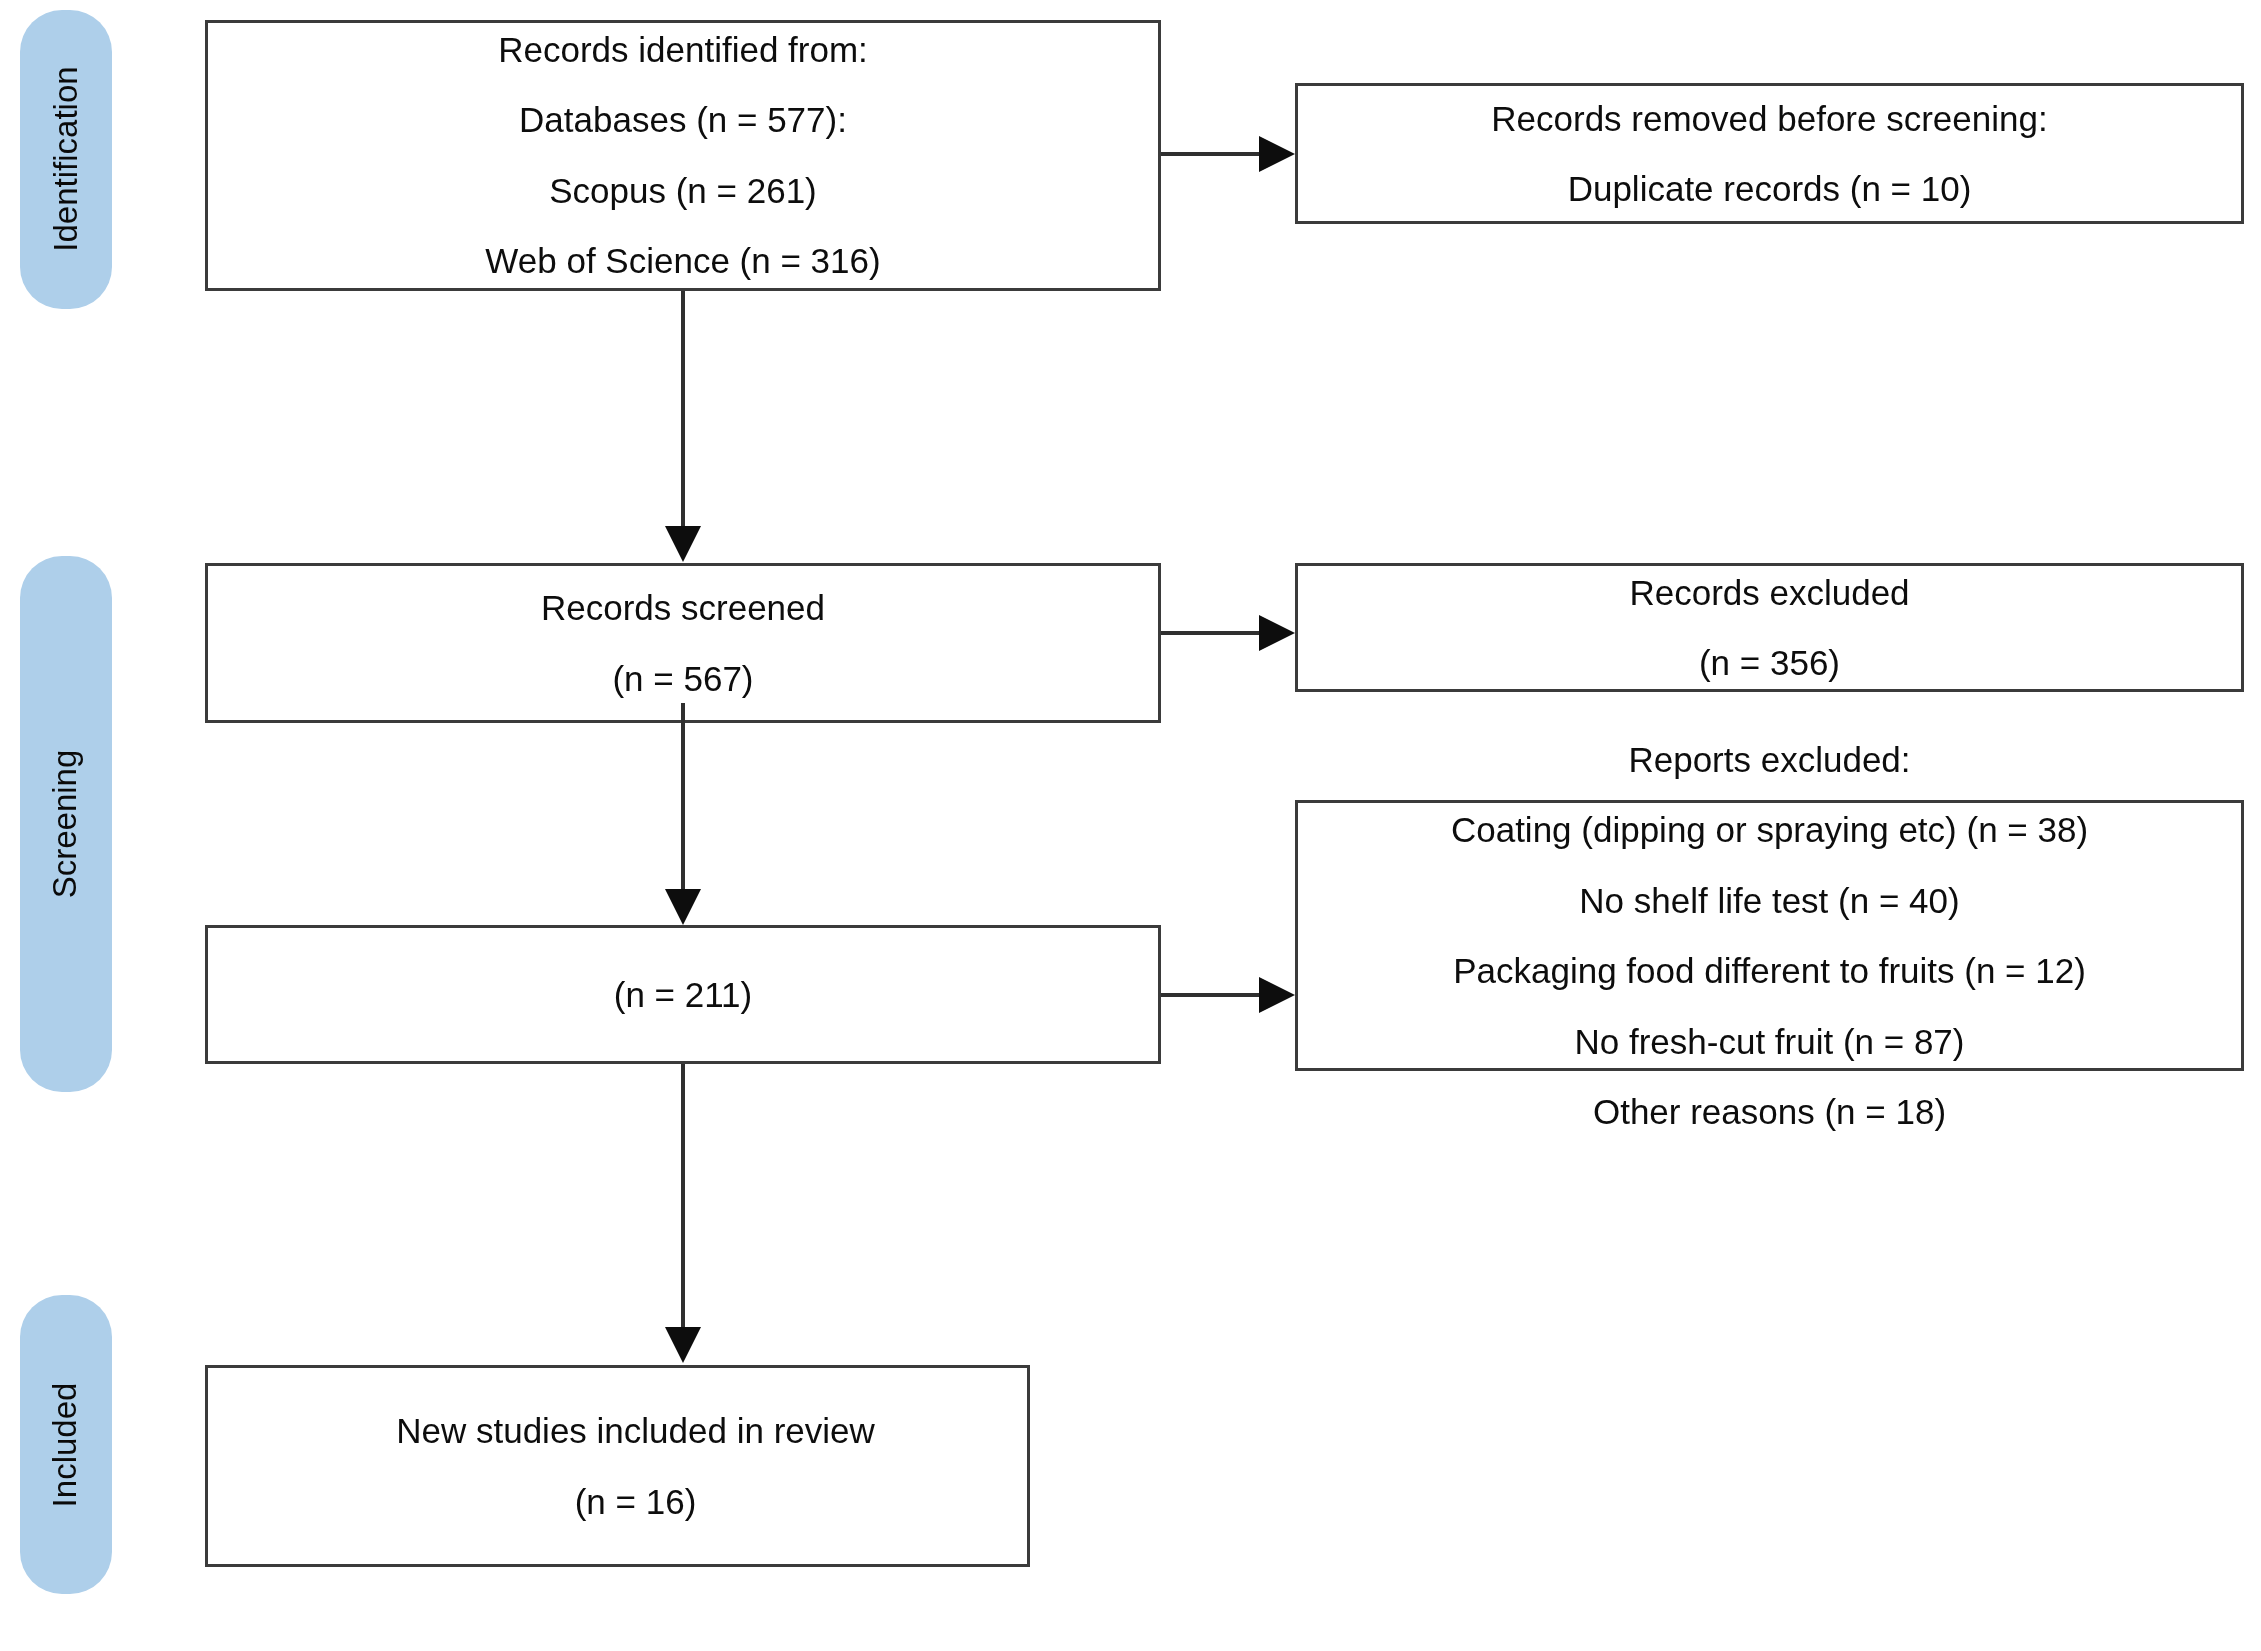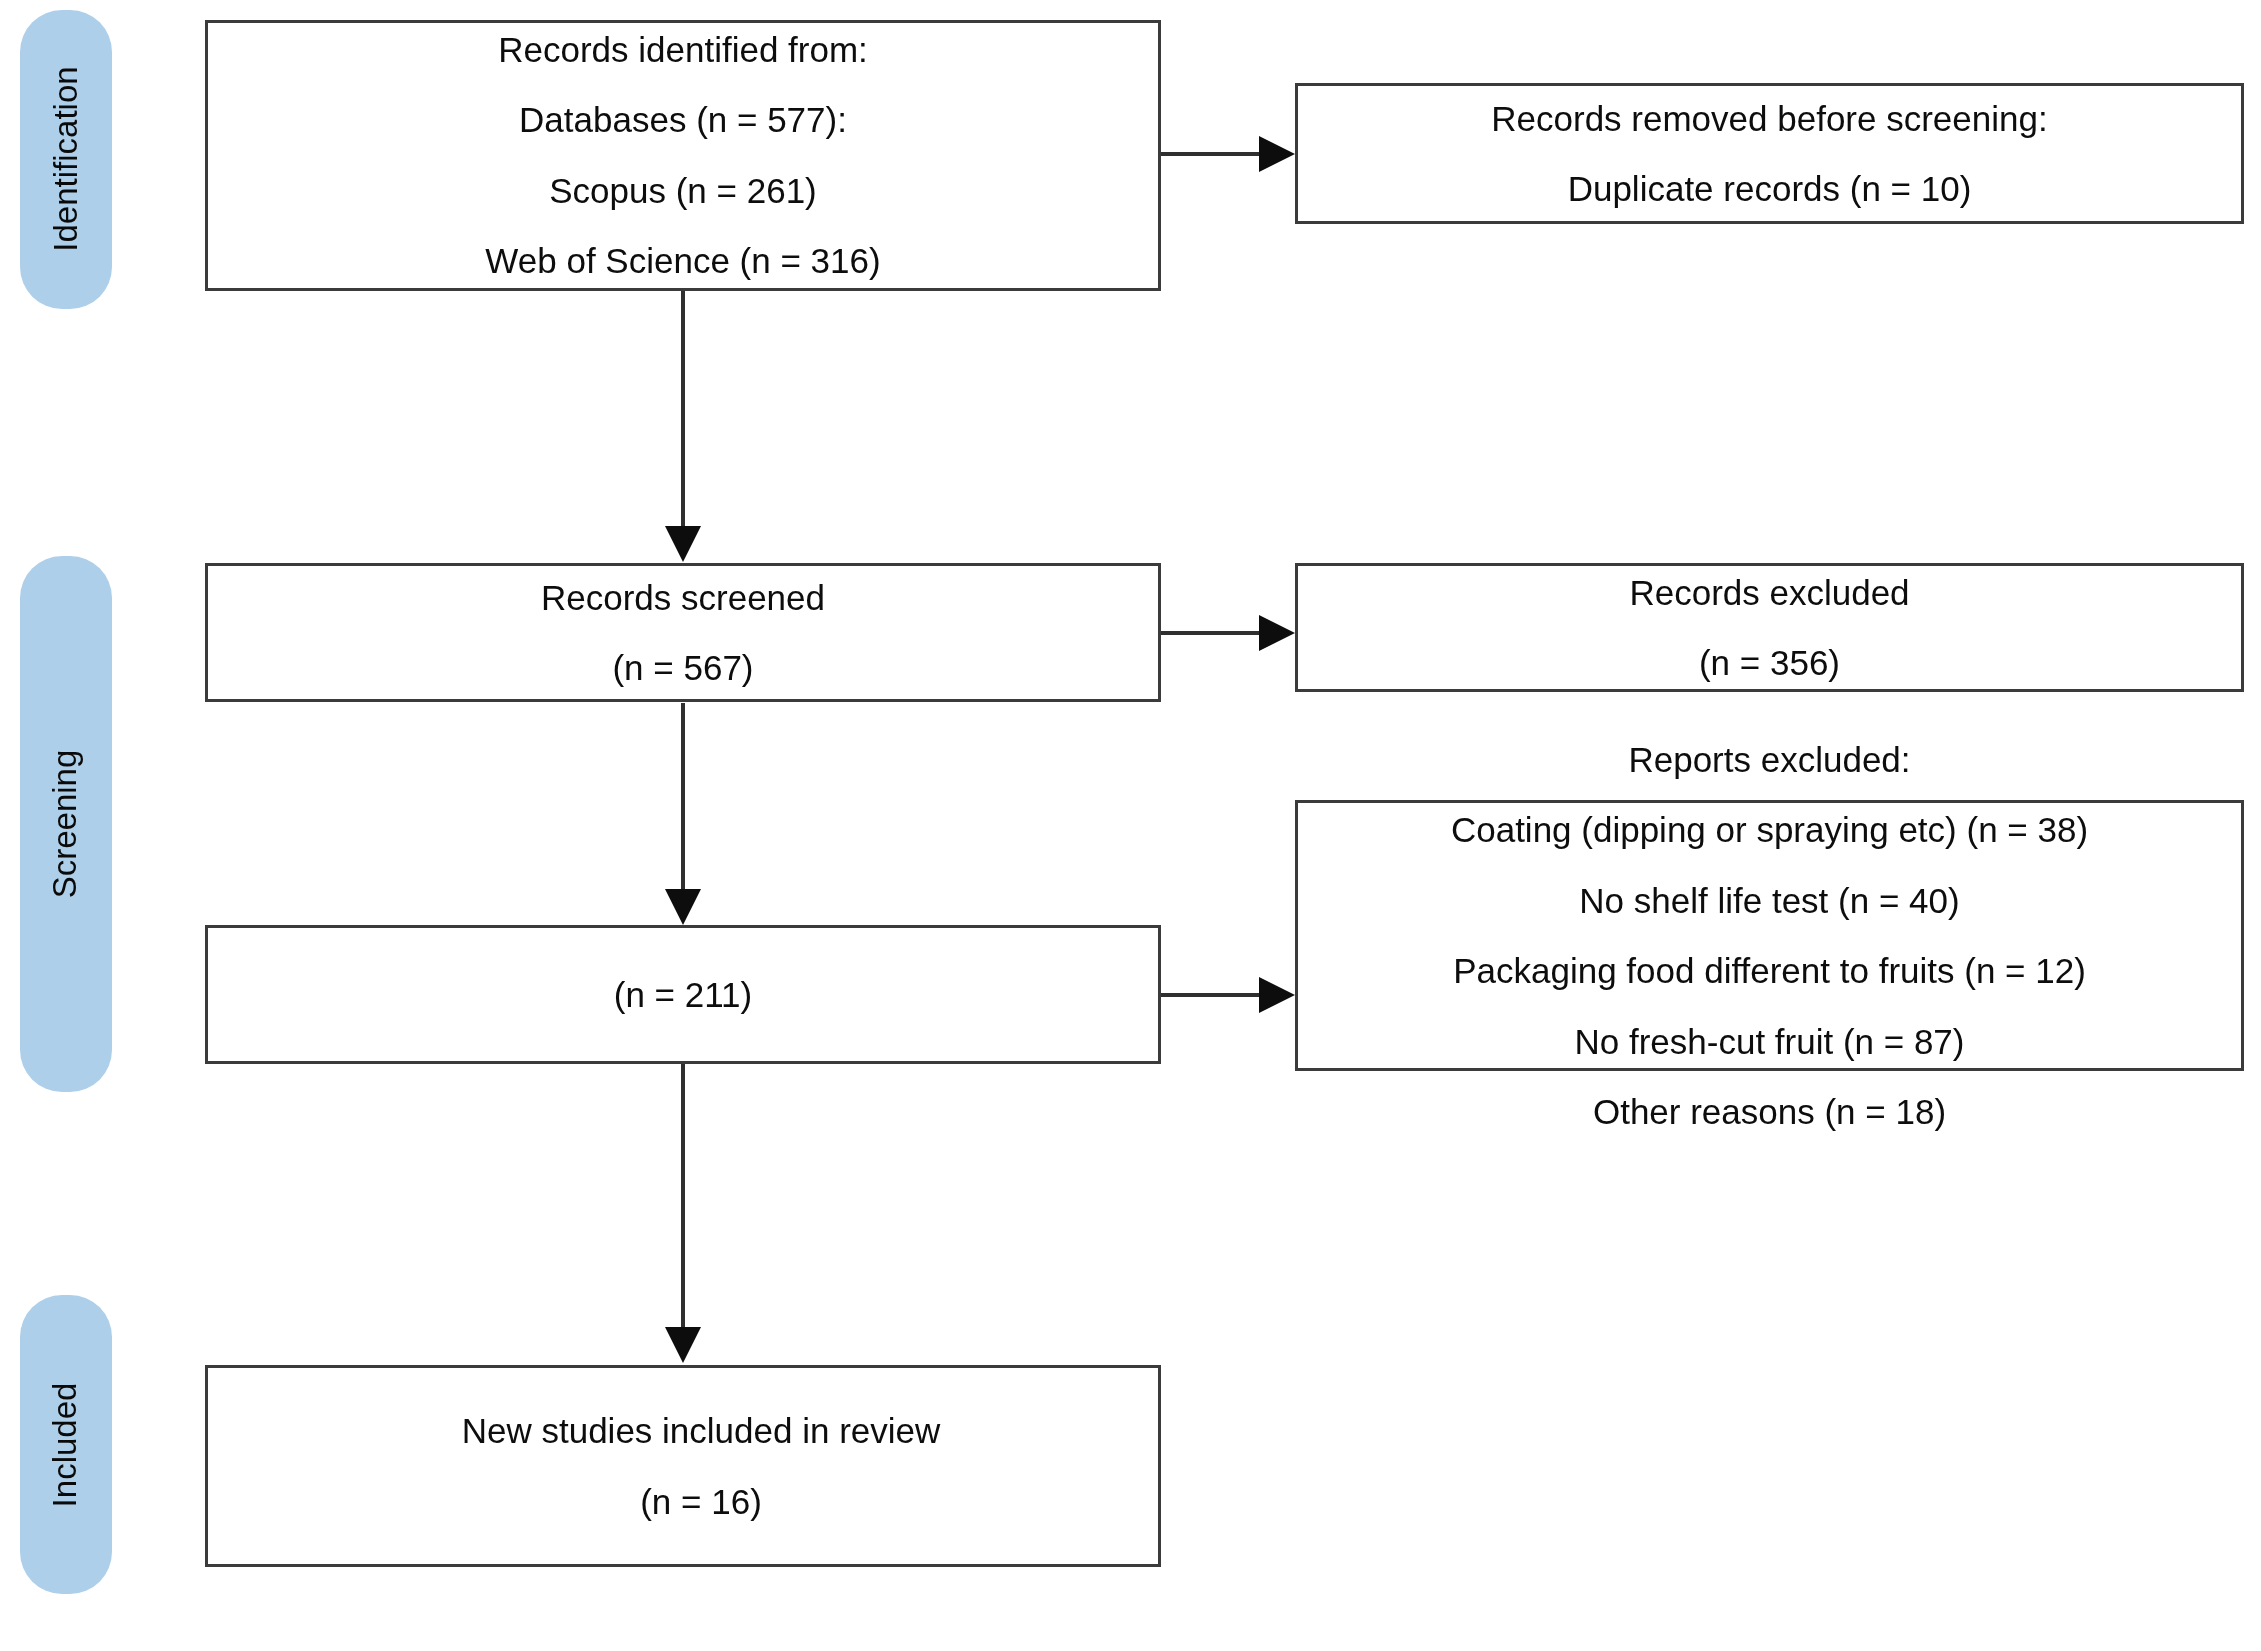--- a/index.html
+++ b/index.html
@@ -113,21 +113,21 @@
     <div class="box-line">Records removed before screening:</div>
     <div class="box-line">Duplicate records (n = 10)</div>
   </div>
 
   <div class="conn-h" style="left:1161px; top:152px; width:101px;"></div>
   <div class="arrow-right" style="left:1259px; top:136px;"></div>
 
   <div class="conn-v" style="left:681px; top:291px; height:236px;"></div>
   <div class="arrow-down" style="left:665px; top:526px;"></div>
 
-  <div class="flow-box" style="left:205px; top:563px; width:956px; height:139px;">
+  <div class="flow-box" style="left:205px; top:563px; width:956px; height:160px;">
     <div class="box-line">Records screened</div>
     <div class="box-line">(n = 567)</div>
   </div>
 
   <div class="flow-box" style="left:1295px; top:563px; width:949px; height:129px;">
     <div class="box-line">Records excluded</div>
     <div class="box-line">(n = 356)</div>
   </div>
 
   <div class="conn-h" style="left:1161px; top:631px; width:101px;"></div>
@@ -148,19 +148,19 @@
     <div class="box-line">No fresh-cut fruit (n = 87)</div>
     <div class="box-line">Other reasons (n = 18)</div>
   </div>
 
   <div class="conn-h" style="left:1161px; top:993px; width:101px;"></div>
   <div class="arrow-right" style="left:1259px; top:977px;"></div>
 
   <div class="conn-v" style="left:681px; top:1064px; height:264px;"></div>
   <div class="arrow-down" style="left:665px; top:1327px;"></div>
 
-  <div class="flow-box" style="left:205px; top:1365px; width:956px; height:202px;padding-left:36px;">
+  <div class="flow-box" style="left:205px; top:1365px; width:825px; height:202px;padding-left:36px;">
     <div class="box-line">New studies included in review</div>
     <div class="box-line">(n = 16)</div>
   </div>
 
 </div>
 
 
 </body></html>

